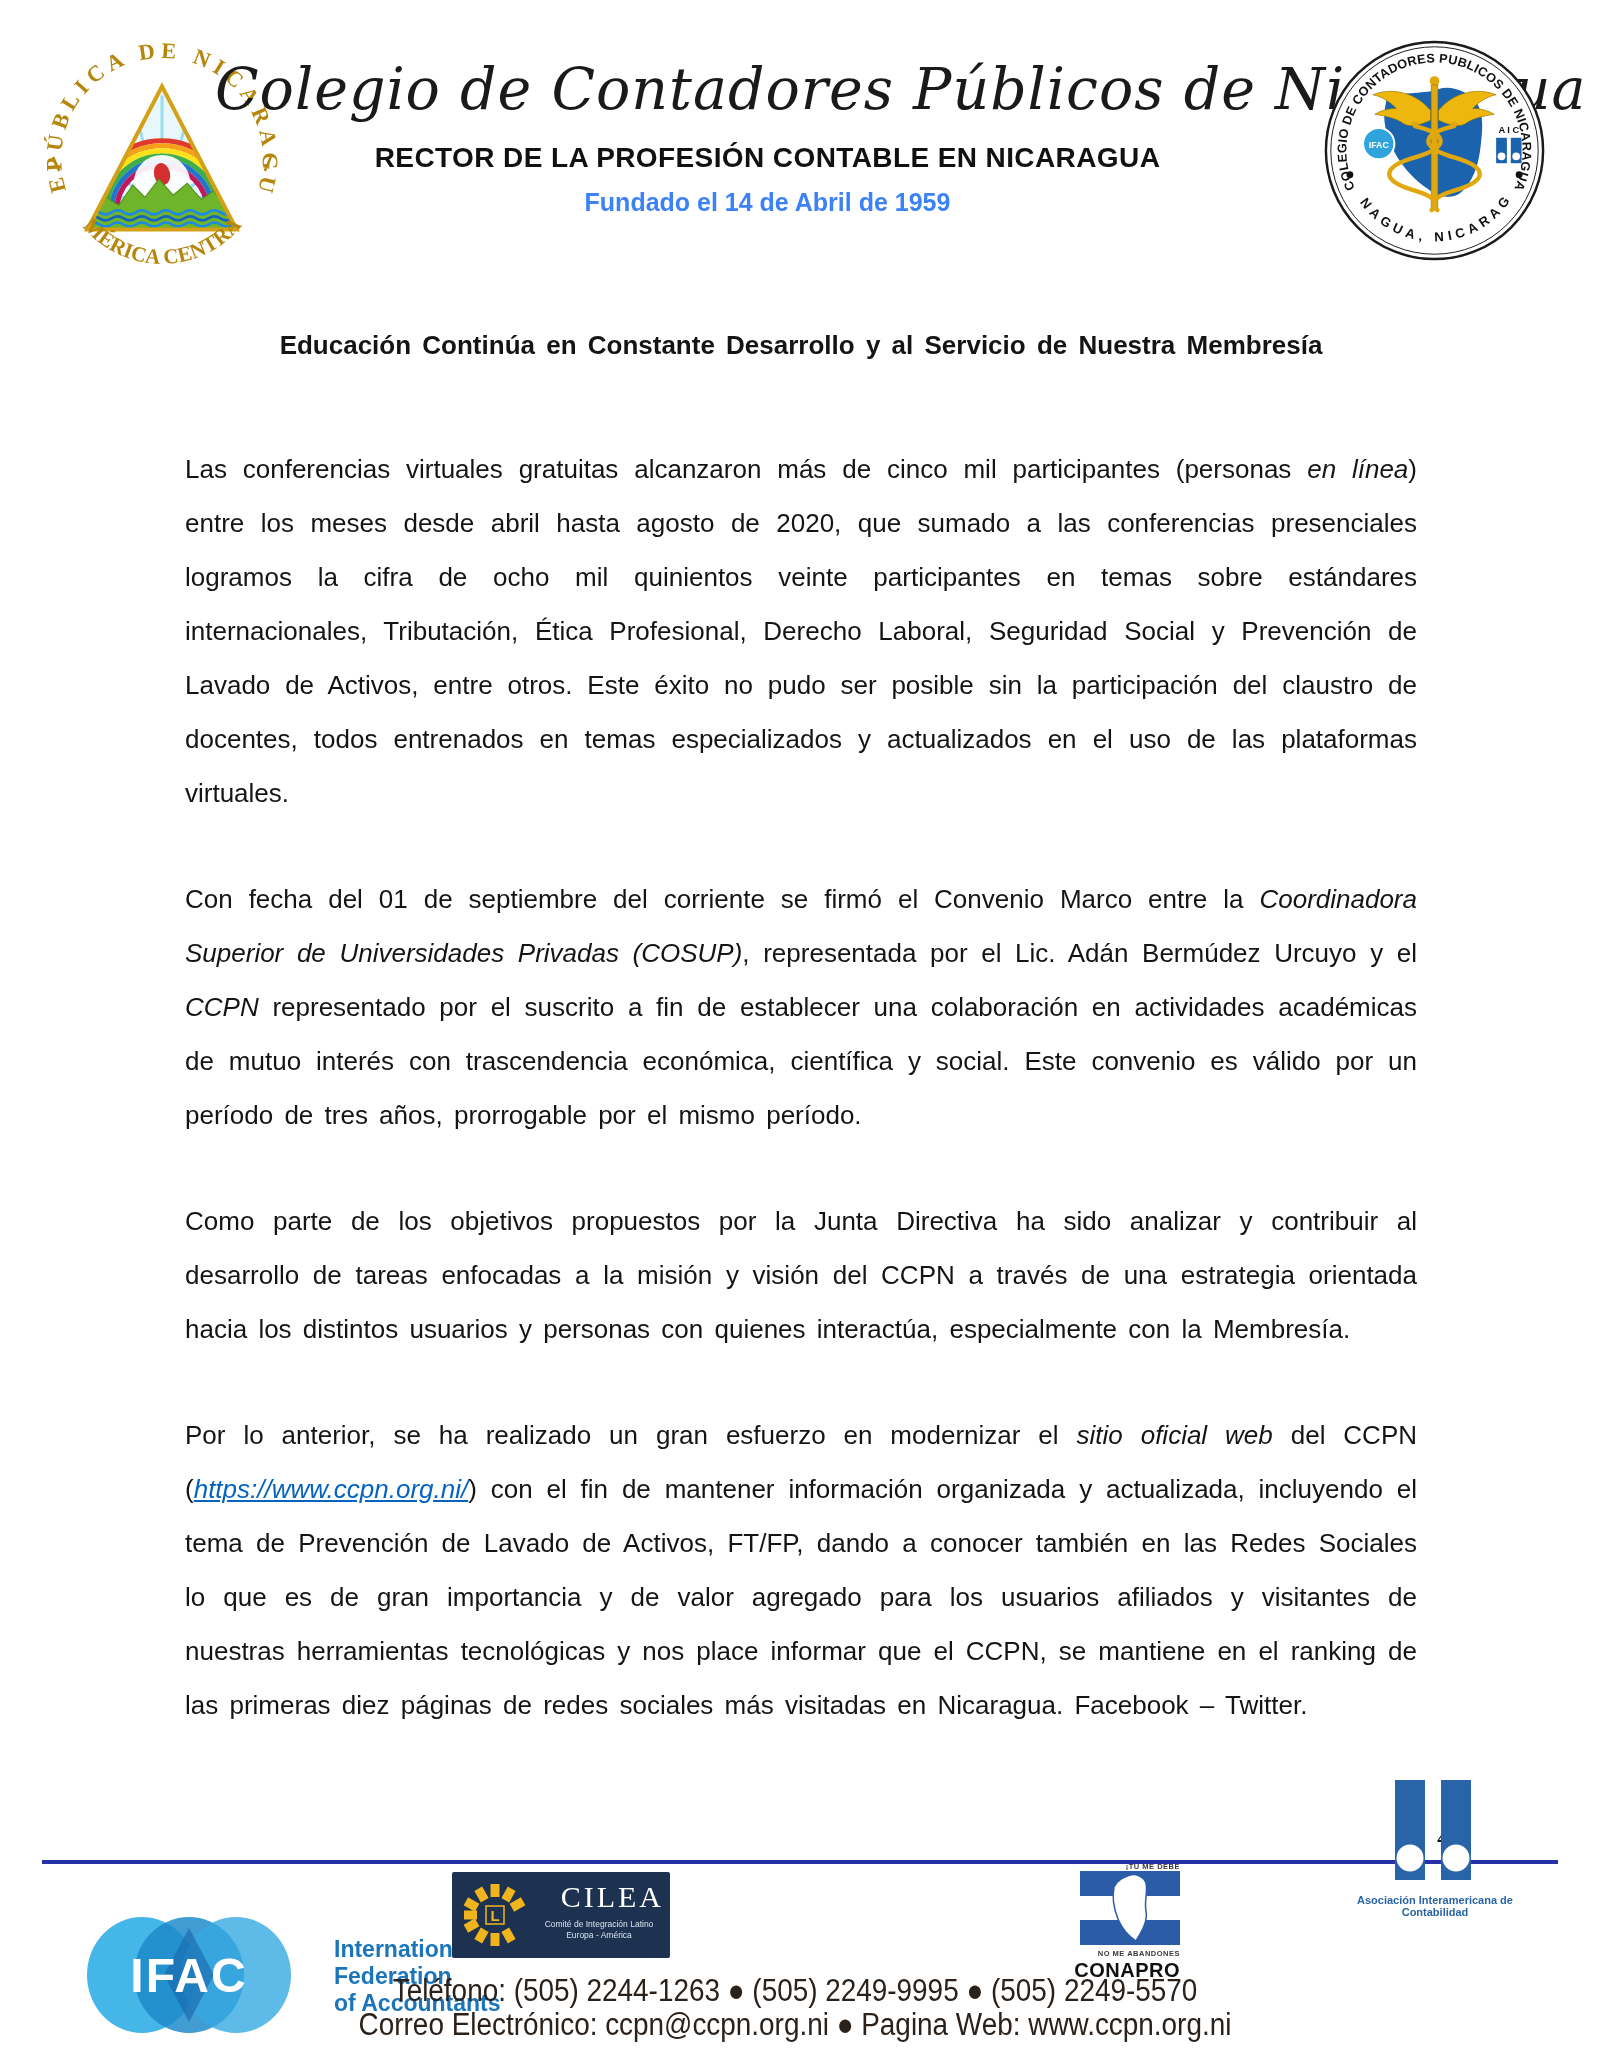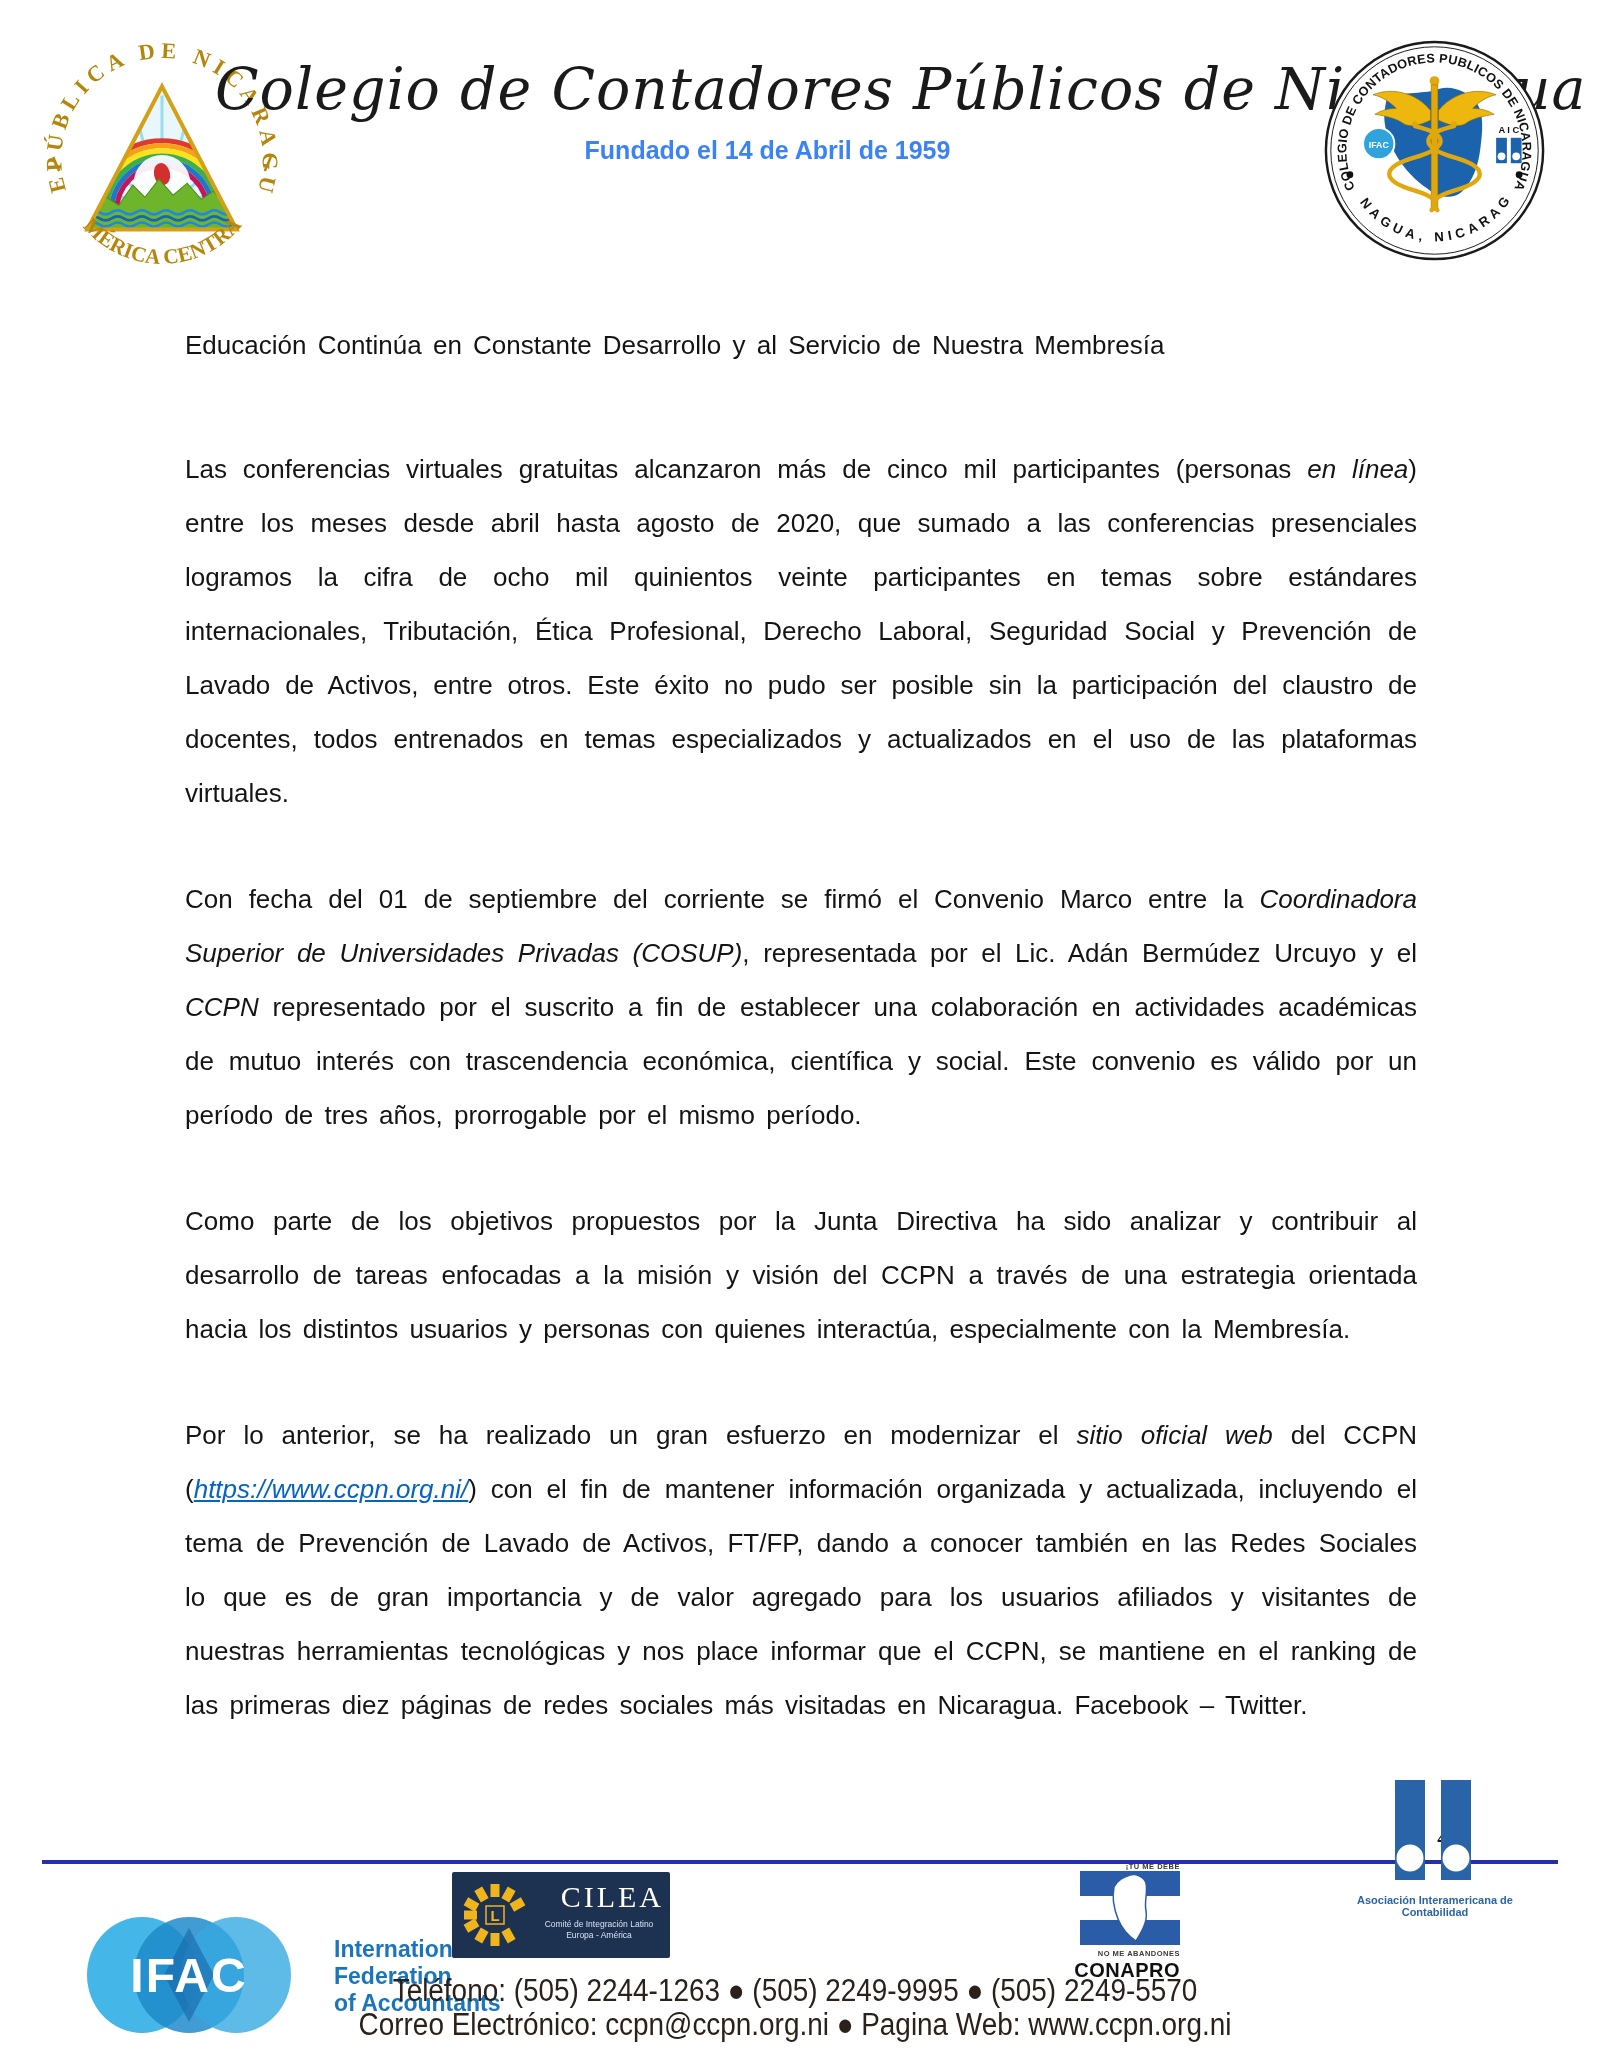--- a/index.html
+++ b/index.html
@@ -11,21 +11,21 @@
   .seal-right{position:absolute;left:1322px;top:38px;}
   .header-text{position:absolute;left:215px;top:56px;width:1105px;text-align:center;}
   .org-name{font-family:"DejaVu Serif",serif;font-style:italic;font-size:57px;
             color:#1a1a1a;white-space:nowrap;letter-spacing:1px;}
   .tagline{font-size:28px;font-weight:bold;color:#111;margin-top:20px;letter-spacing:.4px;}
   .founded{font-size:25px;font-weight:bold;color:#3b82f6;margin-top:14px;}
 
   
   .doc{position:absolute;left:185px;top:318px;width:1232px;font-size:26px;line-height:54px;
        text-align:justify;word-spacing:4px;color:#141414;}
-  .doc-heading{font-weight:normal;margin:0 0 70px;text-align:left;}
+  .doc-heading{font-weight:bold;margin:0 0 70px;text-align:center;}
   .doc-para{margin:0 0 52px;}
   .doc-link{color:#0563c1;text-decoration:underline;}
   .doc i{font-style:italic;}
 
   
   .pageno{position:absolute;left:1437px;top:1822px;font-family:"Liberation Serif",serif;
           font-size:27px;color:#111;}
   .rule{position:absolute;left:42px;top:1860px;width:1516px;height:4px;background:#2531a5;}
 
   
@@ -100,20 +100,21 @@
       <textPath href="#arcBotL" startOffset="50%" text-anchor="middle" textLength="210">AMÉRICA CENTRAL</textPath>
     </text>
     <g stroke="#b5860b" stroke-width="2.5">
       <line x1="17" y1="118" x2="23" y2="132"></line>
       <line x1="233" y1="118" x2="227" y2="132"></line>
     </g>
   </svg>
 
   <div class="header-text">
     <div class="org-name">Colegio de Contadores Públicos de Nicaragua</div>
+    <div class="tagline">RECTOR DE LA PROFESIÓN CONTABLE EN NICARAGUA</div>
     <div class="founded">Fundado el 14 de Abril de 1959</div>
   </div>
 
   <svg class="seal-right" width="225" height="225" viewBox="0 0 230 230">
     <defs>
       <path id="arcTopR" d="M34.1,154.5 A90,90 0 1 1 195.9,154.5" fill="none"></path>
       <path id="arcBotR" d="M38.8,168.3 A93,93 0 0 0 191.2,168.3" fill="none"></path>
     </defs>
     <circle cx="115" cy="115" r="111" fill="#ffffff" stroke="#1a1a1a" stroke-width="2.5"></circle>
     <circle cx="115" cy="115" r="106" fill="none" stroke="#1a1a1a" stroke-width="1"></circle>

